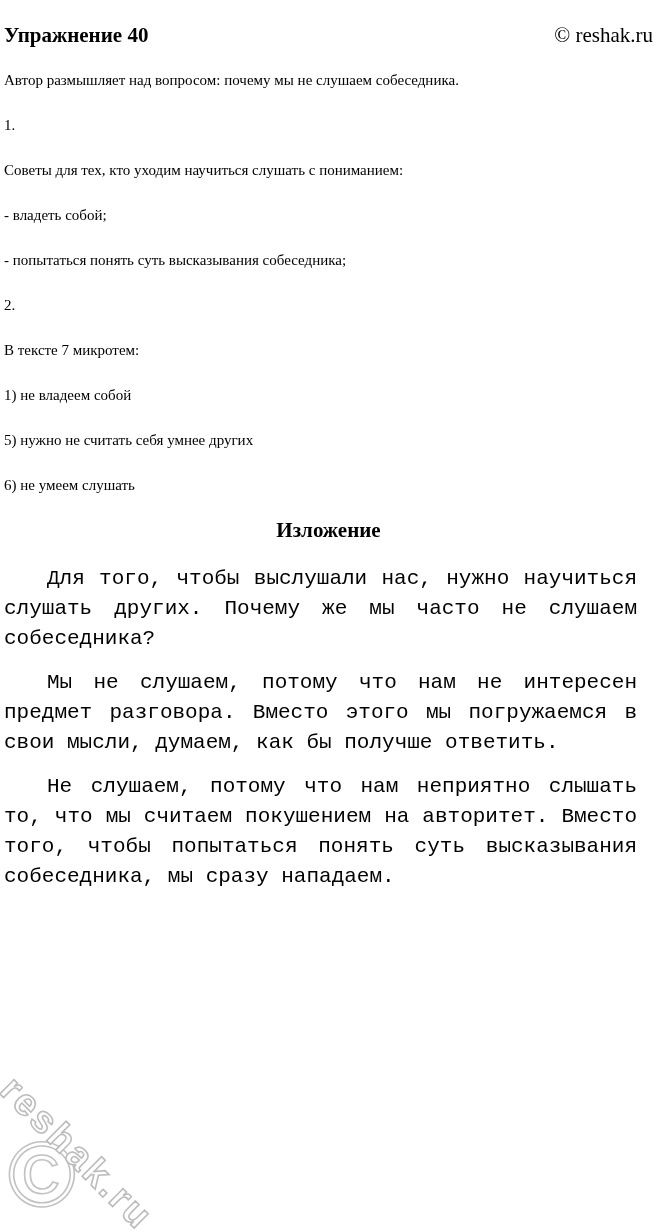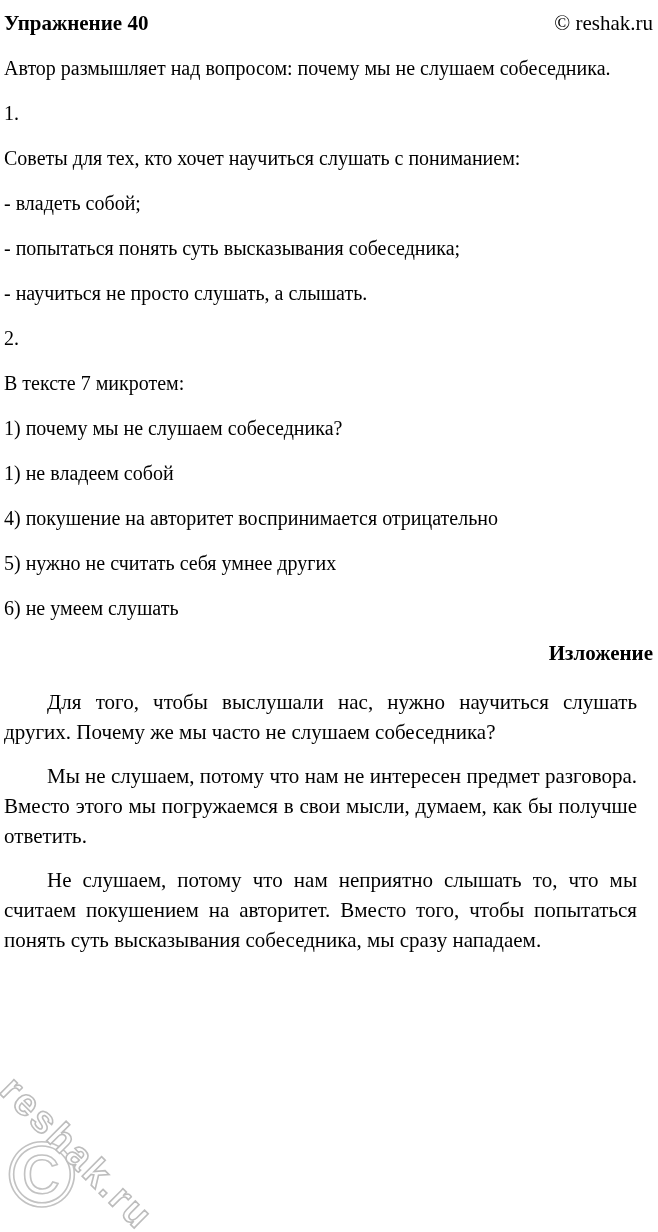--- a/index.html
+++ b/index.html
@@ -11,52 +11,53 @@
     width: 658px;
     height: 1232px;
     overflow: hidden;
     position: relative;
     font-family: "Liberation Serif", "DejaVu Serif", serif;
     color: #000000;
   }
   .page {
     position: relative;
     z-index: 1;
-    padding: 8px 5px 0 4px;
+    padding: 20px 5px 0 4px;
     box-sizing: border-box;
     width: 658px;
   }
   .hdr {
     display: flex;
     justify-content: space-between;
     align-items: baseline;
     line-height: 30px;
     margin-bottom: 12px;
     font-size: 21px;
   }
   .hdr .title { font-weight: bold; }
   .para {
     margin: 0 0 9px 0;
-    font-size: 20px;
+    font-size: 15px;
     line-height: 36px;
   }
   .just { text-align: justify; }
   .essay-heading {
     margin: 0 0 16px 0;
     font-size: 21px;
     line-height: 36px;
     font-weight: bold;
-    text-align: right;
+    text-align: center;
   }
   .essay-para {
     margin: 0 16px 14px 0;
     font-size: 21px;
     line-height: 30px;
     text-align: justify;
     text-indent: 43px;
+    font-family: Liberation Mono, monospace;
   }
   
   .watermark {
     position: absolute;
     z-index: 0;
     left: 0;
     top: 0;
     width: 658px;
     height: 1232px;
     pointer-events: none;
@@ -98,30 +99,27 @@
 <div class="page">
 
   <div class="hdr">
     <span class="title">Упражнение 40</span>
     <span>© reshak.ru</span>
   </div>
 
   <p class="para just">Автор размышляет над вопросом: почему мы не слушаем собеседника.</p>
 
   <p class="para">1.</p>
-  <p class="para">Советы для тех, кто хочет научиться слушать с пониманием:</p>
+  <p class="para">Советы для тех, кто уходим научиться слушать с пониманием:</p>
   <p class="para">- владеть собой;</p>
   <p class="para">- попытаться понять суть высказывания собеседника;</p>
-  <p class="para">- научиться не просто слушать, а слышать.</p>
 
   <p class="para">2.</p>
   <p class="para">В тексте 7 микротем:</p>
-  <p class="para">1) почему мы не слушаем собеседника?</p>
   <p class="para">1) не владеем собой</p>
-  <p class="para">4) покушение на авторитет воспринимается отрицательно</p>
   <p class="para">5) нужно не считать себя умнее других</p>
   <p class="para">6) не умеем слушать</p>
 
   <p class="essay-heading">Изложение</p>
 
   <p class="essay-para">Для того, чтобы выслушали нас, нужно научиться слушать других. Почему же мы часто не слушаем собеседника?</p>
   <p class="essay-para">Мы не слушаем, потому что нам не интересен предмет разговора. Вместо этого мы погружаемся в свои мысли, думаем, как бы получше ответить.</p>
   <p class="essay-para">Не слушаем, потому что нам неприятно слышать то, что мы считаем покушением на авторитет. Вместо того, чтобы попытаться понять суть высказывания собеседника, мы сразу нападаем.</p>
 
 </div>

